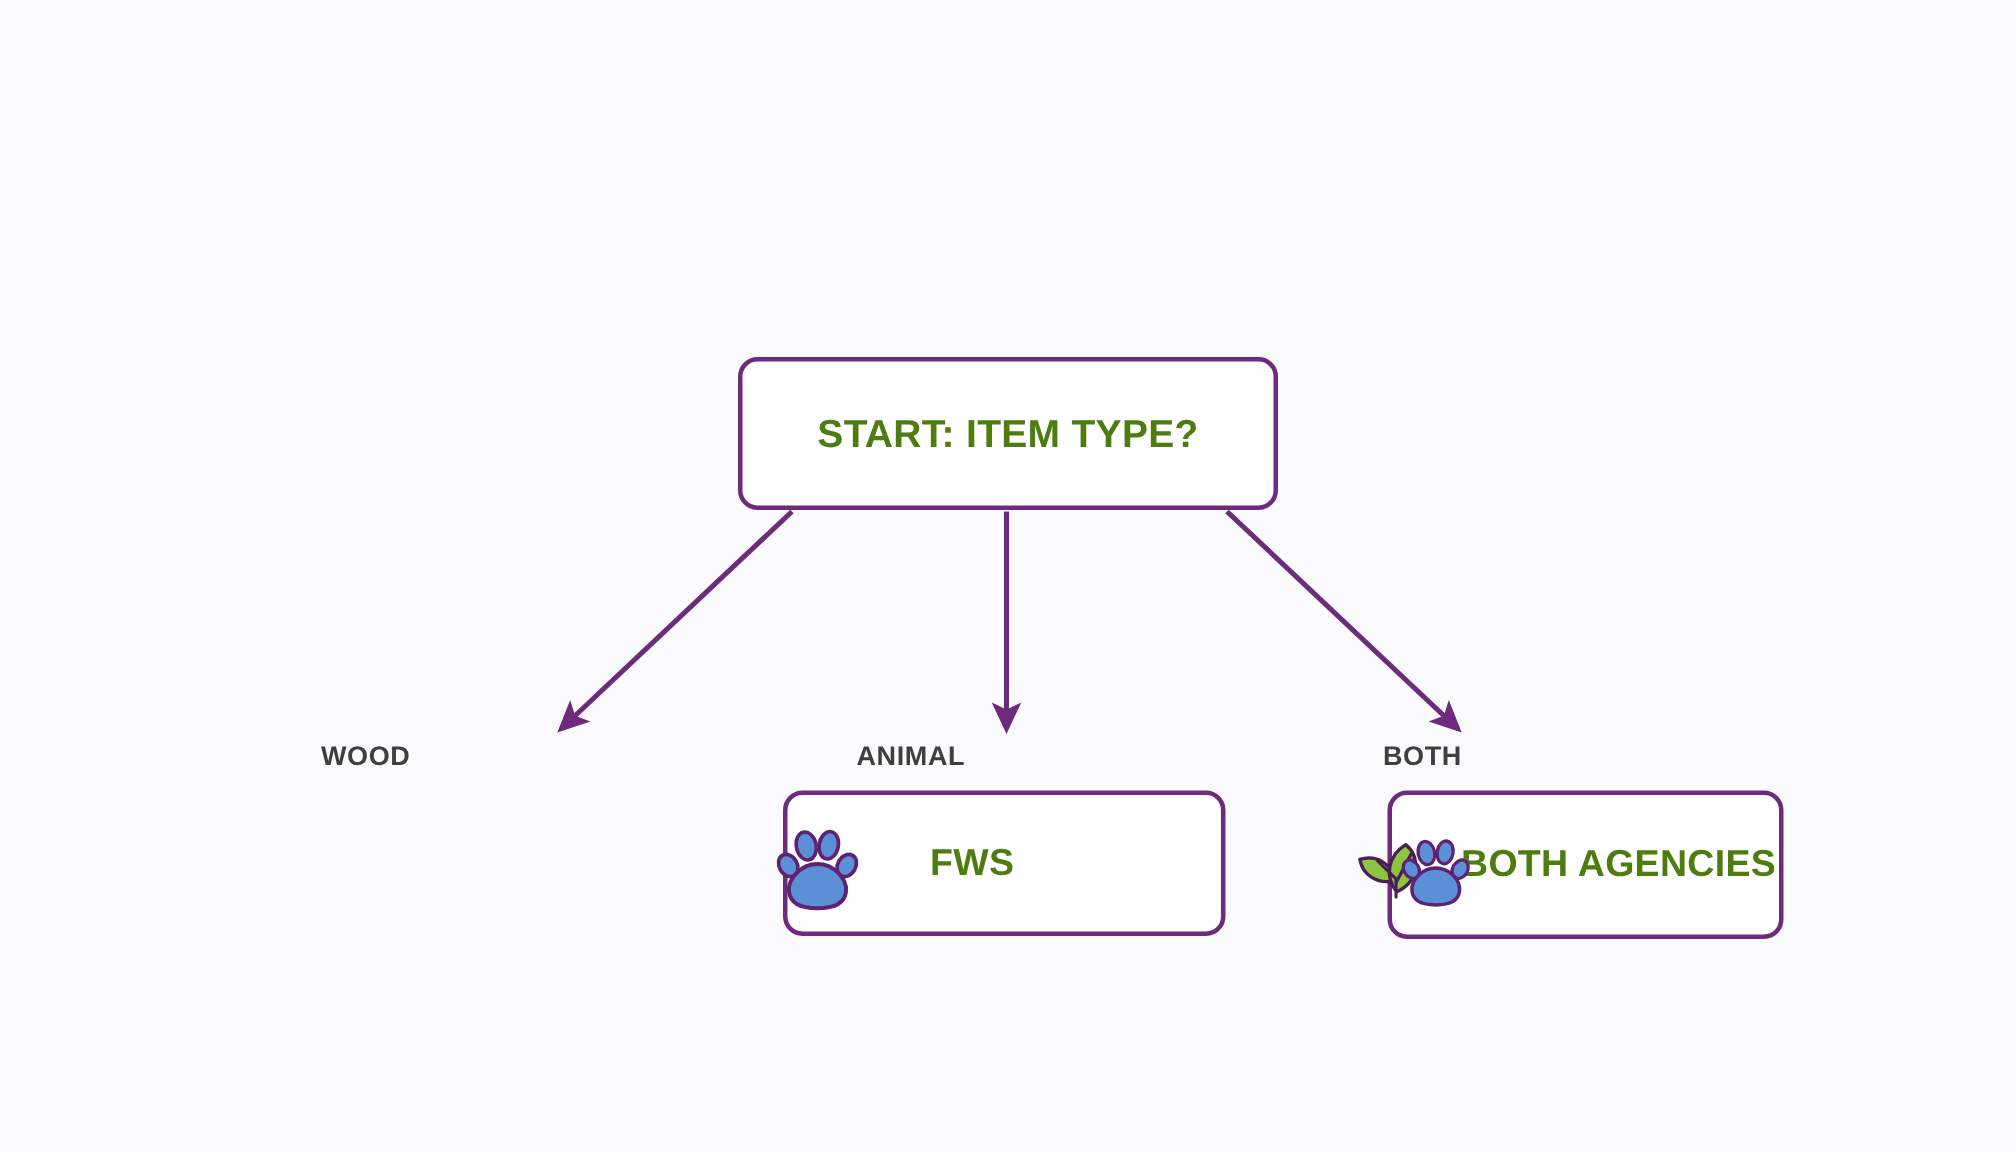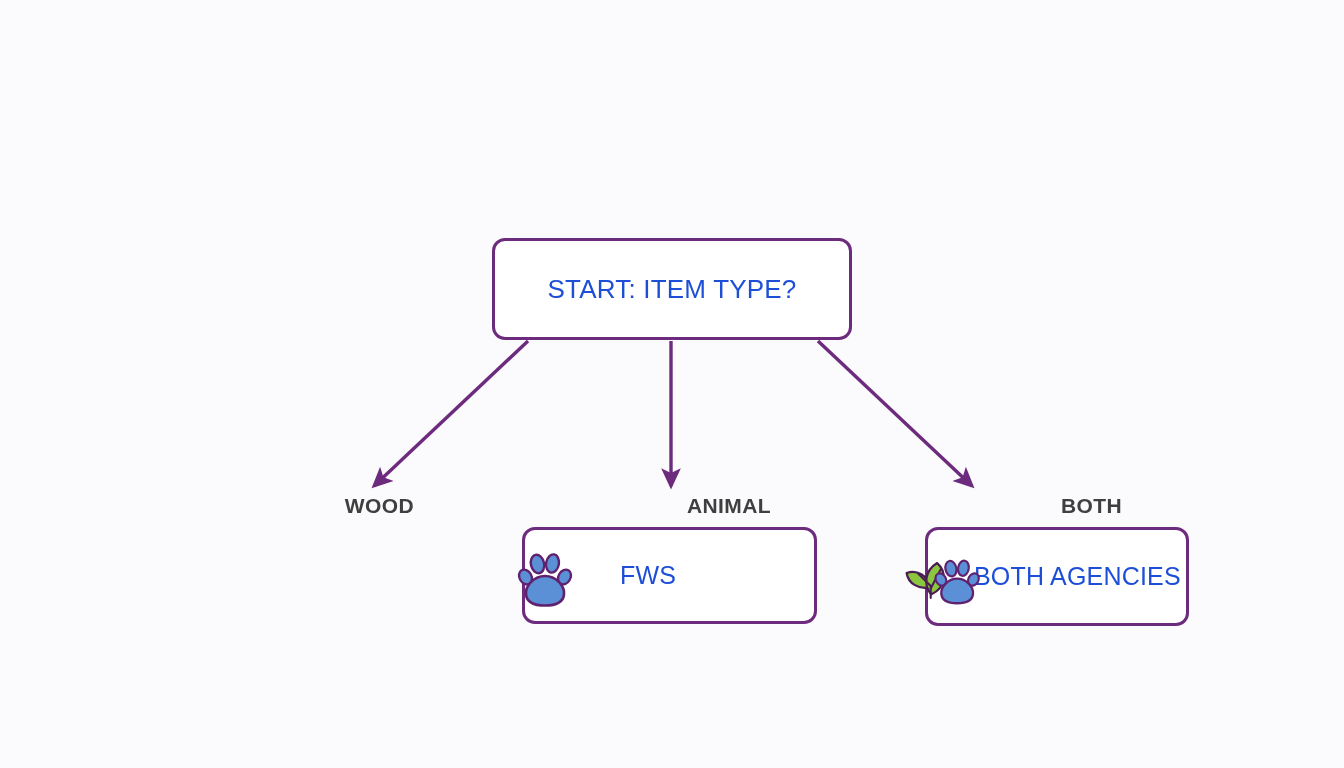--- a/index.html
+++ b/index.html
@@ -52,22 +52,22 @@
   .node {
     position: absolute;
     background: #ffffff;
     border: 3px solid #6d2b7d;
     border-radius: 13px;
     display: flex;
     align-items: center;
   }
 
   .node-label {
-    font-weight: 400;
-    color: #1d4ed8;
+    font-weight: 700;
+    color: #4d7c0f;
     white-space: nowrap;
   }
 
   
   #node-start {
     left: 492px;
     top: 238px;
     width: 360px;
     height: 102px;
     justify-content: center;
@@ -93,26 +93,26 @@
     pointer-events: none;
   }
   #icon-leaf-aphis { left: -21px; top: 14px;  width: 72px; height: 72px; }
   #icon-paw-fws    { left: -9px;  top: 20px;  width: 60px; height: 60px; }
   #icon-leaf-both  { left: -27px; top: 18px;  width: 62px; height: 62px; }
   #icon-paw-both   { left: 5px;   top: 27px;  width: 50px; height: 50px; }
 
   
   .edge-label {
     position: absolute;
-    font-size: 21px;
+    font-size: 18px;
     font-weight: 700;
     color: #3f3f3f;
     letter-spacing: 0.4px;
     white-space: nowrap;
-    text-align: right;
+    text-align: left;
   }
   #edge-label-wood   { left: 214px; top: 494px; width: 200px; }
   #edge-label-animal { left: 571px; top: 494px; width: 200px; }
   #edge-label-both   { left: 922px; top: 494px; width: 200px; }
 </style>
 </head>
 <body>
 
 <div id="canvas">
 

